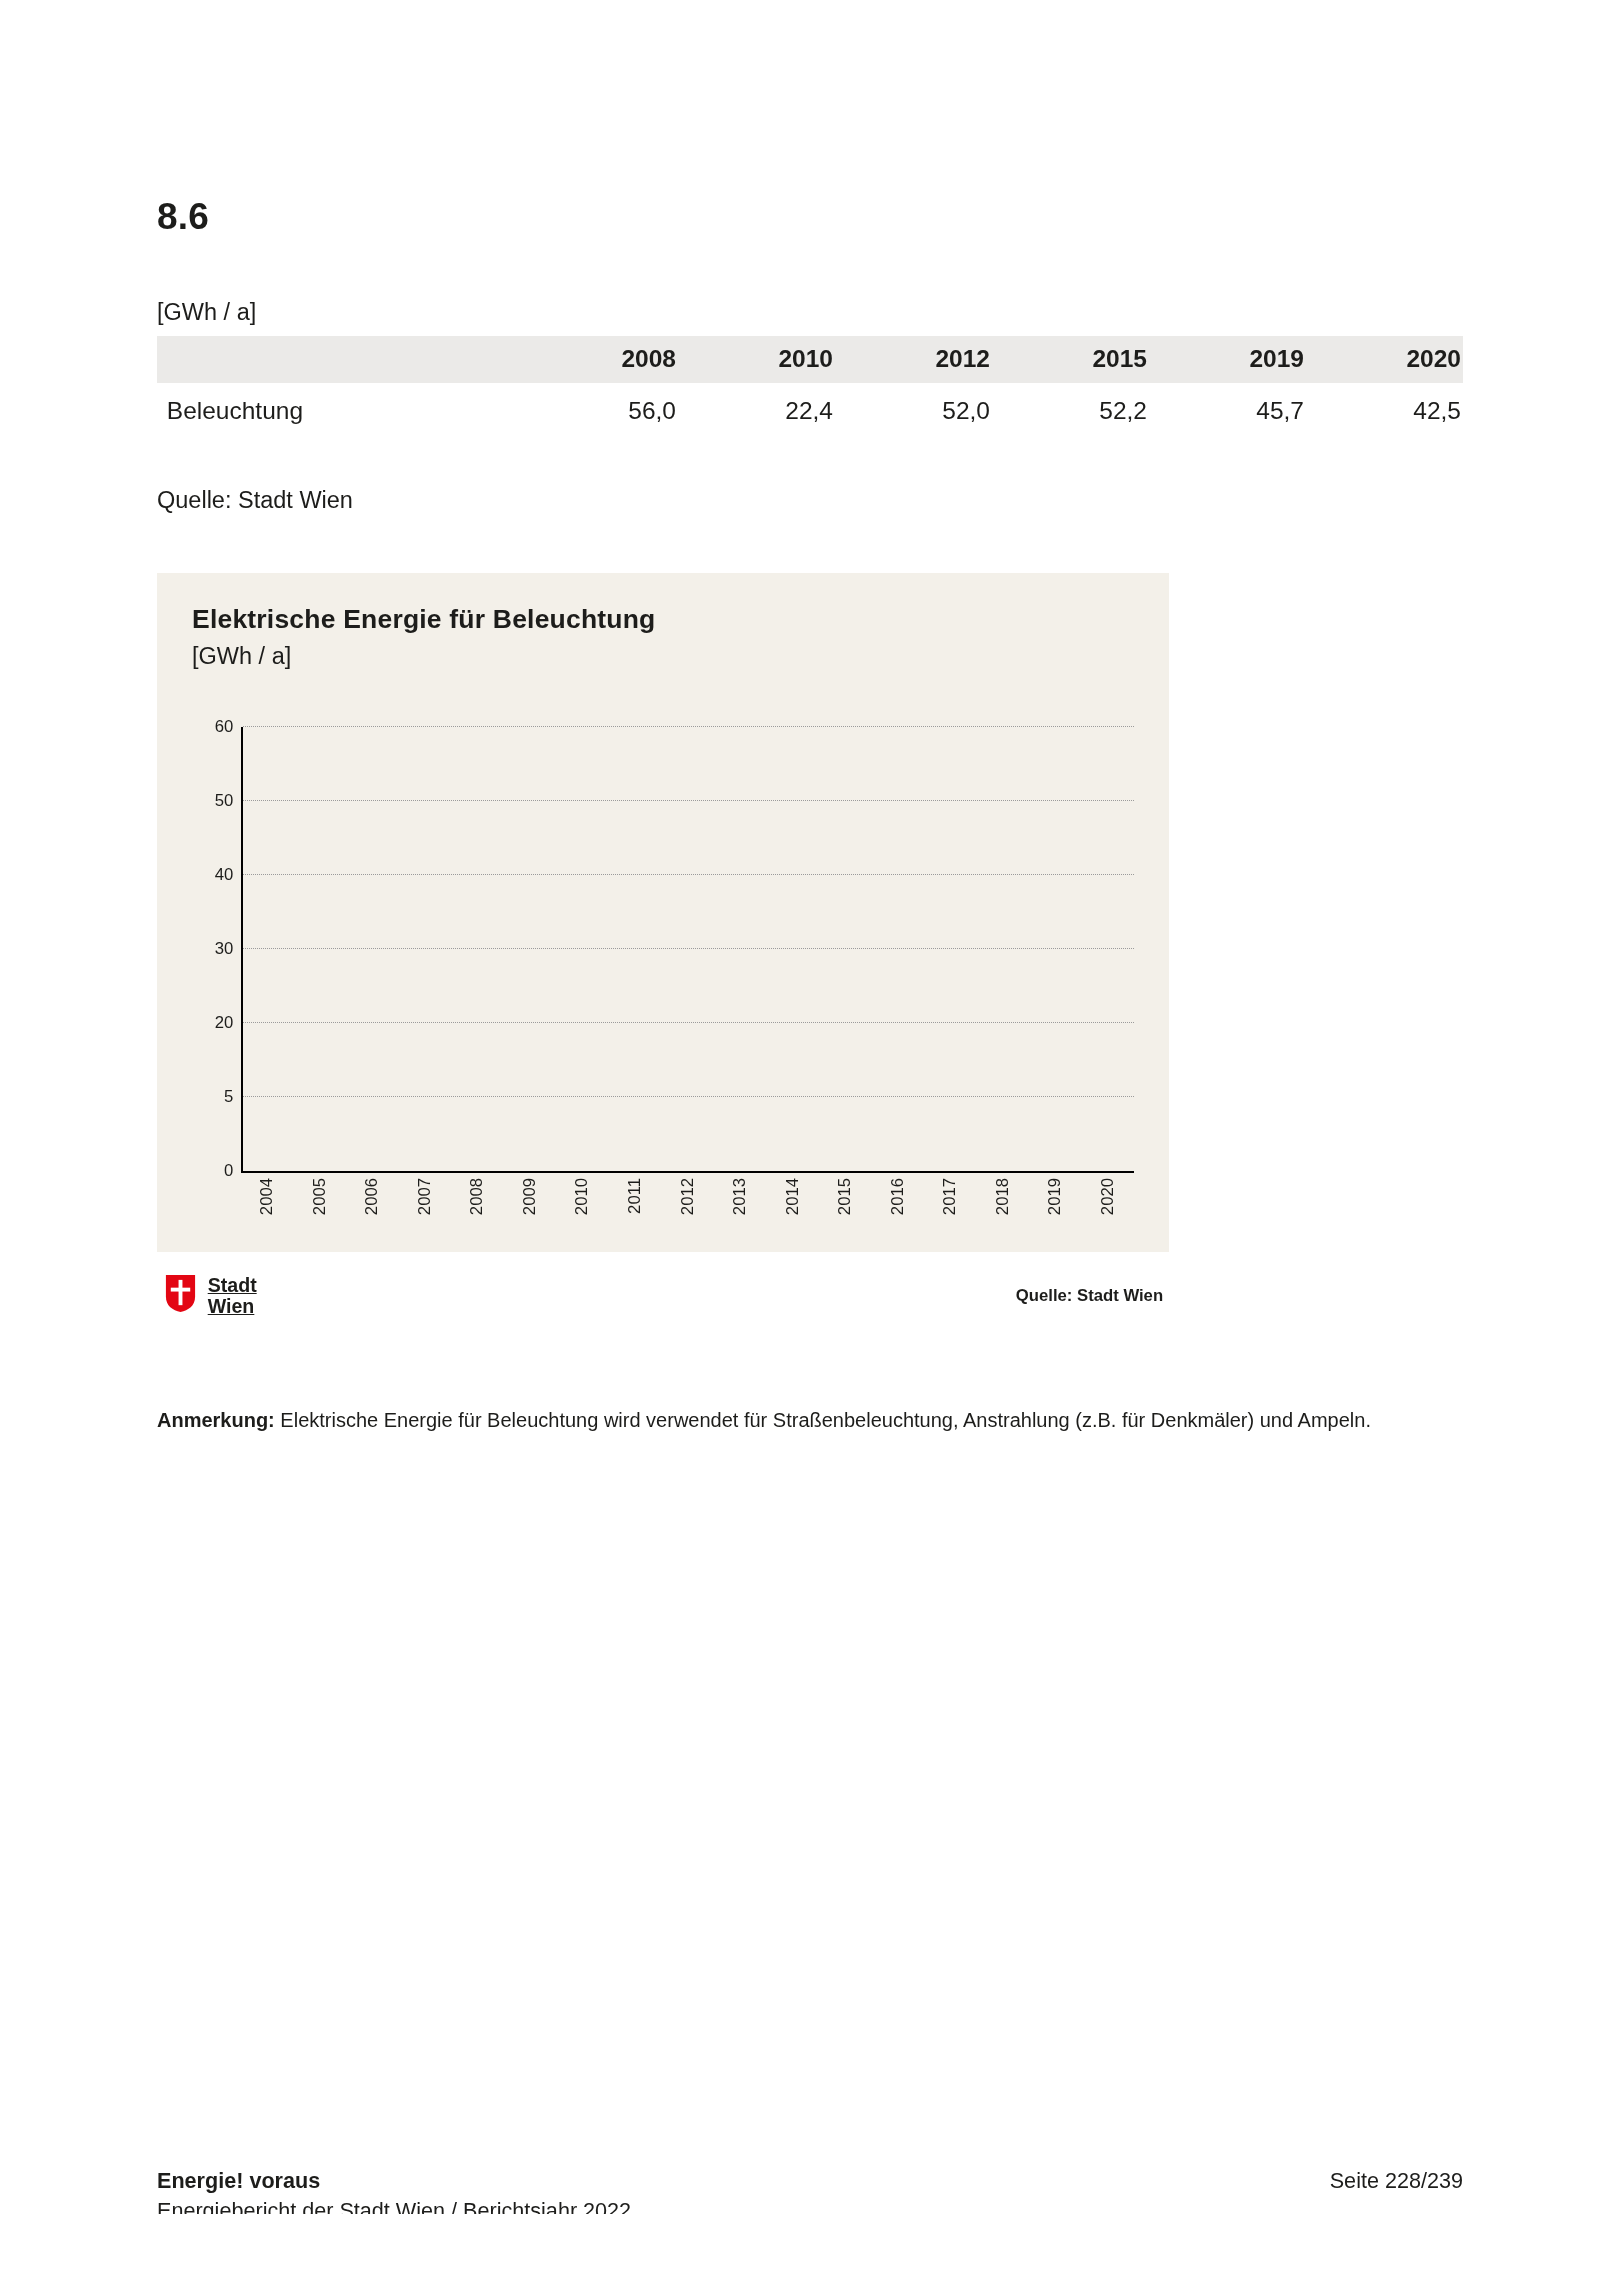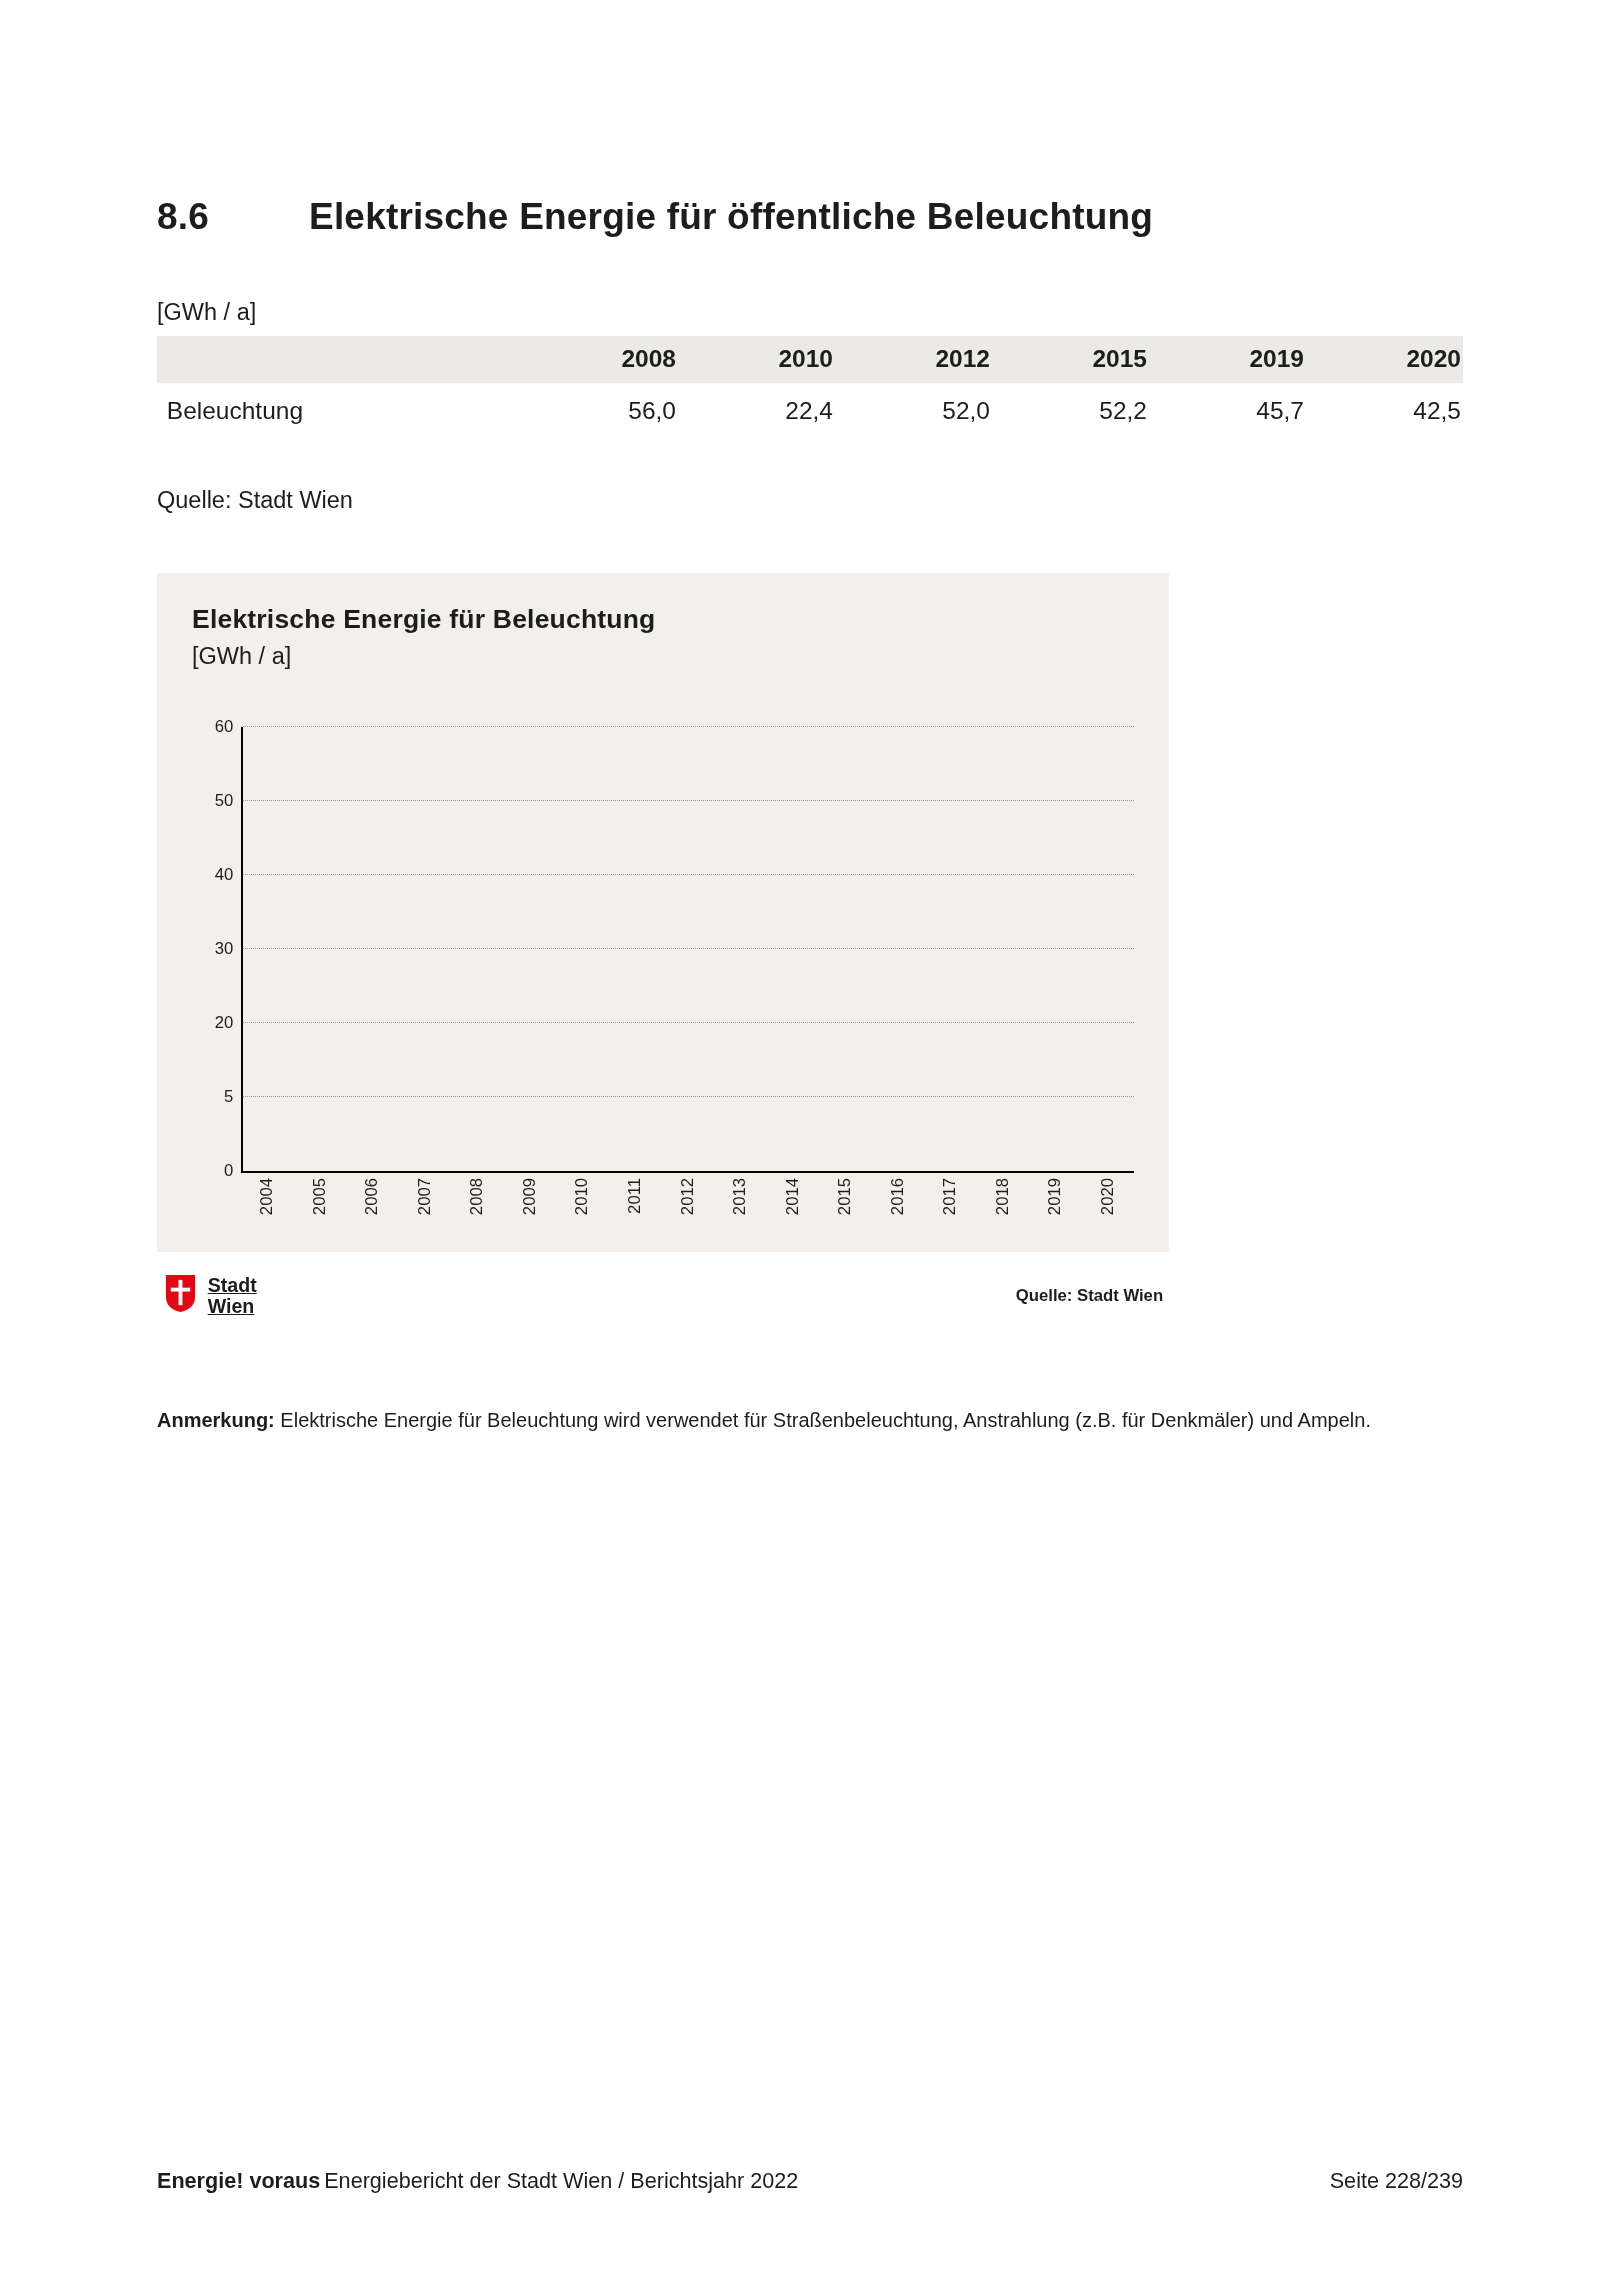--- a/index.html
+++ b/index.html
@@ -81,32 +81,31 @@
   
   .note { margin-top: 80px; font-size: 20px; line-height: 1.5; max-width: 1307px; }
   .note b { font-weight: bold; }
 
   
   .footer {
     position: absolute; left: 157px; right: 157px; top: 2168px;
     display: flex; justify-content: space-between; align-items: baseline;
     font-size: 21.6px;
   }
-  .footer-left { display: flex; gap: 4px; align-items: baseline; }
+  .footer-left { display: flex; gap: 4px; align-items: baseline; flex-direction: column; }
   .footer-brand { font-weight: bold; }
 </style>
 </head>
 <body>
 
 <div class="page">
   <div class="content">
 
     <div class="heading">
       <span class="num">8.6</span>
-      <span>Elektrische Energie für öffentliche Beleuchtung</span>
     </div>
 
     <div class="unit-label">[GWh / a]</div>
 
     <div class="table">
       <div class="trow thead">
         <div class="tcell tspacer"></div>
       <div class="tcell thead-cell">2008</div>
           <div class="tcell thead-cell">2010</div>
           <div class="tcell thead-cell">2012</div>

